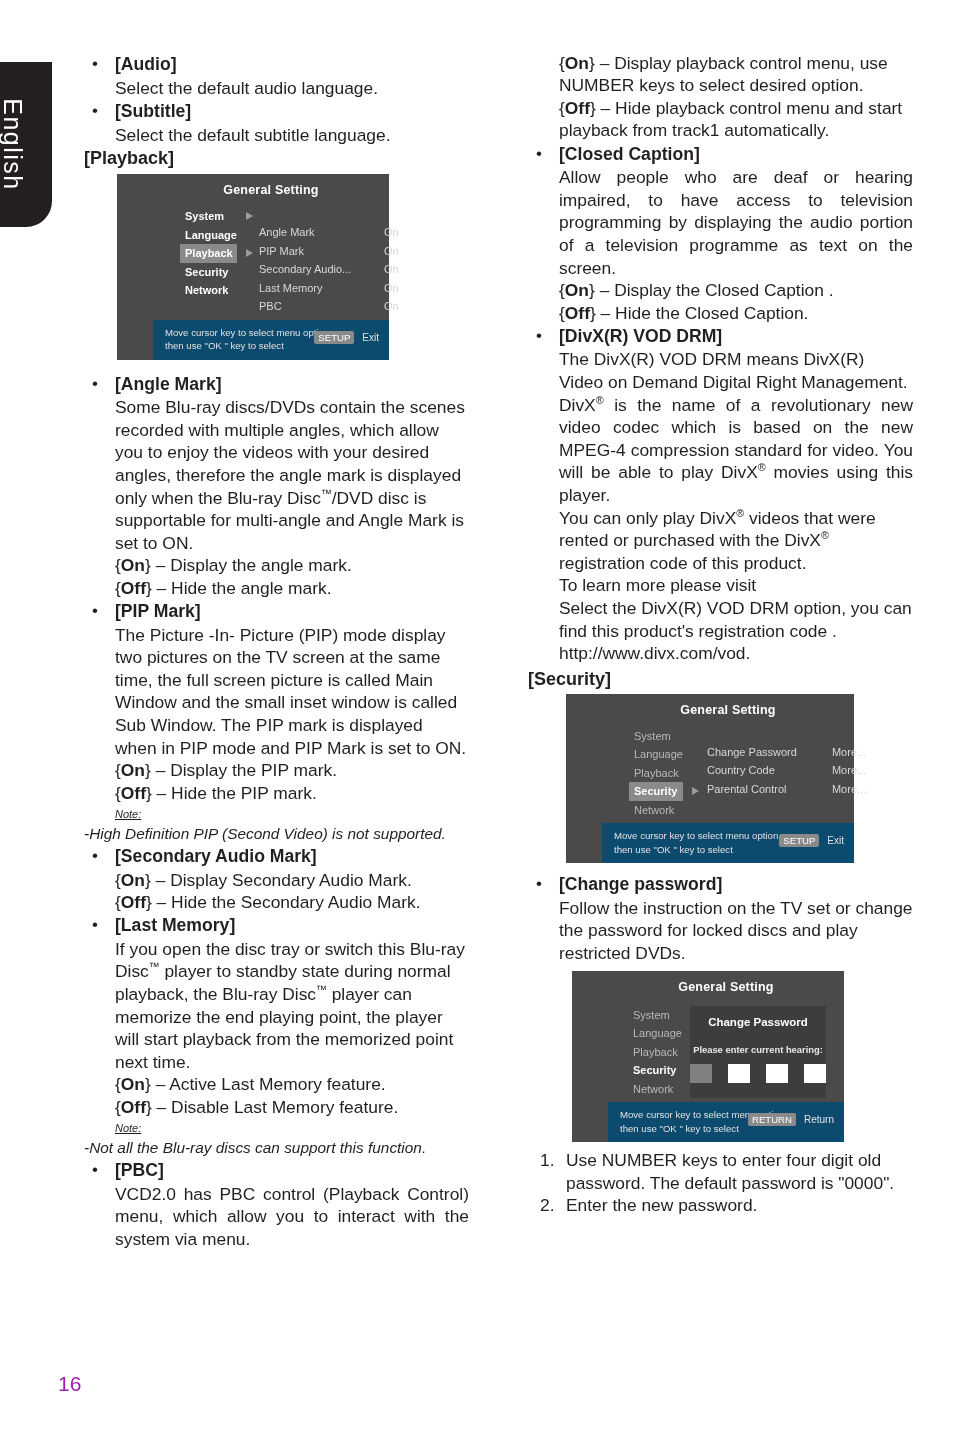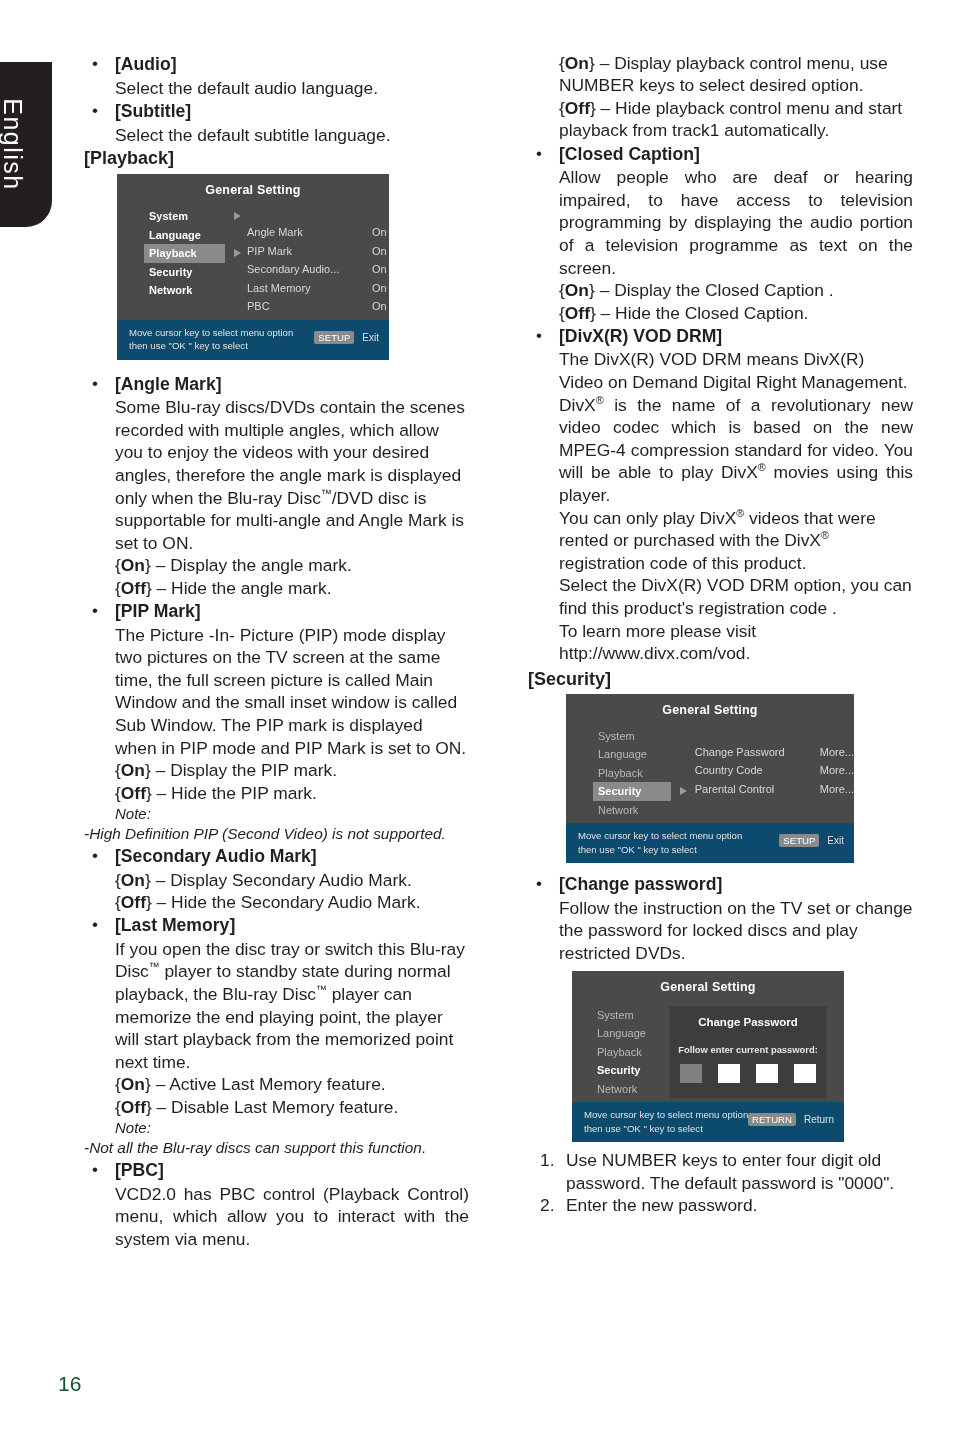--- a/index.html
+++ b/index.html
@@ -83,23 +83,24 @@
     font-size: 18px;
     line-height: 24px;
     margin: 0;
   }
 
   .opt { font-size: 17.4px; line-height: 22.4px; }
   .opt b { font-weight: bold; }
 
   .note-label {
     font-style: italic;
-    font-size: 15px;
+    font-size: 11px;
     line-height: 20px;
     padding-left: 31px;
+    text-decoration: underline;
   }
   .note-text {
     font-style: italic;
     font-size: 15.4px;
     line-height: 20px;
     padding-left: 0px;
   }
 
   .numlist {
     margin: 0;
@@ -121,20 +122,21 @@
   sup.reg { font-size: 0.62em; vertical-align: super; line-height: 0; }
   sup.tm  { font-size: 0.62em; vertical-align: super; line-height: 0; }
 
   
   .osd {
     background: #4a4a4a;
     color: #ffffff;
     font-family: "Liberation Sans", sans-serif;
     position: relative;
     box-sizing: border-box;
+    padding-left: 36px;
   }
   .osd-title {
     text-align: center;
     font-weight: bold;
     font-size: 12.5px;
     padding-top: 9px;
     padding-bottom: 4px;
     letter-spacing: 0.2px;
   }
   .osd-body {
@@ -237,21 +239,21 @@
     background: #ffffff;
   }
   .pw-boxes .box.focus { background: #808080; }
 
   
   #page-number {
     position: absolute;
     left: 58px;
     bottom: 36px;
     font-size: 21px;
-    color: #14532d;
+    color: #a21caf;
   }
 </style>
 </head>
 <body>
 
 <div id="lang-tab">
   <div class="vtext">English</div>
 </div>
 
 <div class="col" id="col-left">
@@ -369,22 +371,22 @@
     <div class="opt"><span>{</span><b>On</b><span>}</span> <span>– Display the Closed Caption .</span></div>
     <div class="opt"><span>{</span><b>Off</b><span>}</span> <span>– Hide the Closed Caption.</span></div>
   </div>
 
   <div class="bullet-row">
     <span class="dot">•</span>
     <div class="bullet-head">[DivX(R) VOD DRM]</div>
     <div class="para">The DivX(R) VOD DRM means DivX(R) Video on Demand Digital Right Management.</div>
     <div class="para just"><span>DivX</span><sup class="reg">®</sup><span> is the name of a revolutionary new video codec which is based on the new MPEG-4 compression standard for video. You will be able to play DivX</span><sup class="reg">®</sup><span> movies using this player.</span></div>
     <div class="para"><span>You can only play DivX</span><sup class="reg">®</sup><span> videos that were rented or purchased with the DivX</span><sup class="reg">®</sup><span> registration code of this product.</span></div>
+    <div class="para">To learn more please visit</div>
     <div class="para">Select the DivX(R) VOD DRM option, you can find this product's registration code .</div>
-    <div class="para">To learn more please visit</div>
     <div class="para">http://www.divx.com/vod.</div>
   </div>
 
   <div class="section-head" style="margin-top:2px;">[Security]</div>
 
   <div class="osd" style="width:288px; margin:3px 0 0 38px;">
     <div class="osd-title">General Setting</div>
     <div class="osd-body">
       <div class="osd-menu" style="width:118px;">
         <div class="mi dim">System</div>
@@ -428,21 +430,21 @@
     <div class="osd-body" style="padding-top:8px;">
       <div class="osd-menu" style="width:98px;padding-left:20px;">
         <div class="mi dim">System</div>
         <div class="mi dim">Language</div>
         <div class="mi dim">Playback</div>
         <div class="mi">Security</div>
         <div class="mi dim">Network</div>
       </div>
       <div class="pw-panel">
         <div class="pw-title">Change Password</div>
-        <div class="pw-prompt">Follow enter current password:</div>
+        <div class="pw-prompt">Please enter current hearing:</div>
         <div class="pw-boxes">
           <div class="box focus"></div>
           <div class="box"></div>
           <div class="box"></div>
           <div class="box"></div>
         </div>
       </div>
     </div>
     <div class="osd-footer">
       <div>Move cursor key to select menu option</div>

